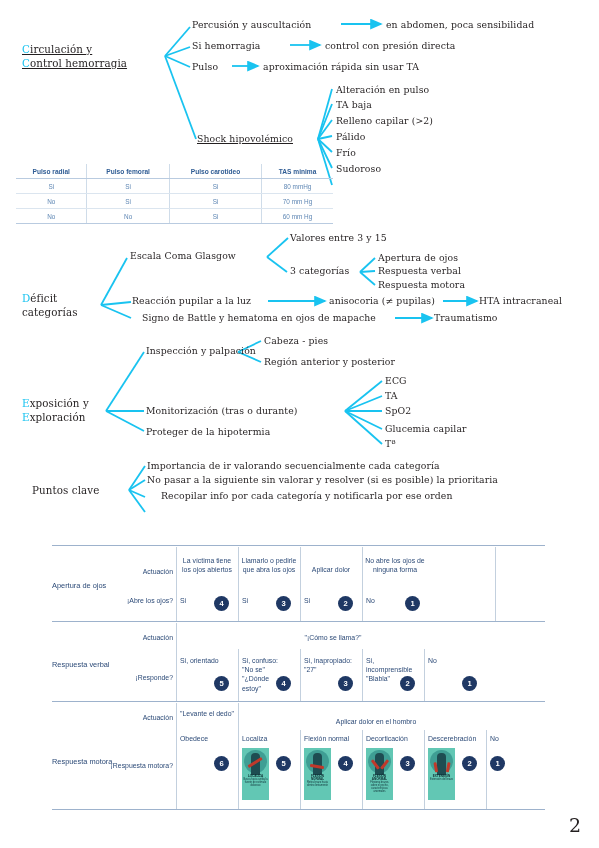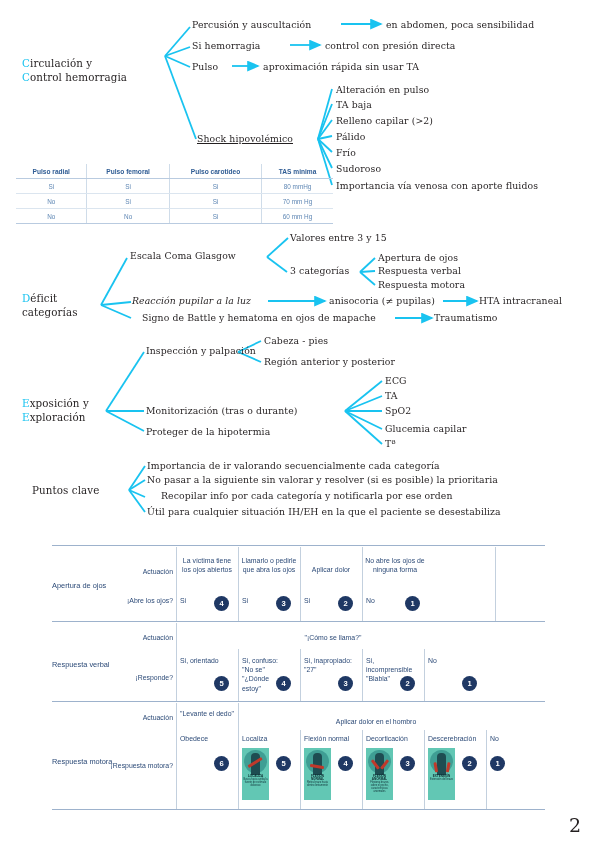--- a/index.html
+++ b/index.html
@@ -192,21 +192,21 @@
       <path d="M345,411 L382,429"></path>
       <path d="M345,411 L382,444"></path>
 
       <path d="M129,490 L145,466"></path>
       <path d="M129,490 L145,480"></path>
       <path d="M129,490 L145,497"></path>
       <path d="M129,490 L145,512"></path>
     </g>
   </svg>
 
-  <div class="node big" style="left:22px; top:56px;">
+  <div class="node big" style="left:22px; top:42px;text-decoration:underline;">
     <span class="cap">C</span><span>irculación y</span><br>
     <span class="cap">C</span><span>ontrol hemorragia</span>
   </div>
 
   <div class="node" style="left:192px; top:19px;">Percusión y auscultación</div>
   <div class="node" style="left:386px; top:19px;">en abdomen, poca sensibilidad</div>
 
   <div class="node" style="left:192px; top:40px;">Si hemorragia</div>
   <div class="node" style="left:325px; top:40px;">control con presión directa</div>
 
@@ -214,21 +214,20 @@
   <div class="node" style="left:263px; top:61px;">aproximación rápida sin usar TA</div>
 
   <div class="node" style="left:197px; top:133px;text-decoration:underline;">Shock hipovolémico</div>
 
   <div class="node" style="left:336px; top:84px;">Alteración en pulso</div>
   <div class="node" style="left:336px; top:99px;">TA baja</div>
   <div class="node" style="left:336px; top:115px;">Relleno capilar (&gt;2)</div>
   <div class="node" style="left:336px; top:131px;">Pálido</div>
   <div class="node" style="left:336px; top:147px;">Frío</div>
   <div class="node" style="left:336px; top:163px;">Sudoroso</div>
-  <div class="node" style="left:336px; top:180px;">Importancia vía venosa con aporte fluidos</div>
 
   <table class="pulse-table">
     <thead>
       <tr>
         <th>Pulso radial</th>
         <th>Pulso femoral</th>
         <th>Pulso carotideo</th>
         <th>TAS minima</th>
       </tr>
     </thead>
@@ -260,21 +259,21 @@
   </div>
 
   <div class="node" style="left:130px; top:250px;">Escala Coma Glasgow</div>
   <div class="node" style="left:290px; top:232px;">Valores entre 3 y 15</div>
   <div class="node" style="left:290px; top:265px;">3 categorías</div>
 
   <div class="node" style="left:378px; top:252px;">Apertura de ojos</div>
   <div class="node" style="left:378px; top:265px;">Respuesta verbal</div>
   <div class="node" style="left:378px; top:279px;">Respuesta motora</div>
 
-  <div class="node" style="left:132px; top:295px;font-style:italic;">Reacción pupilar a la luz</div>
+  <div class="node" style="left:132px; top:295px;">Reacción pupilar a la luz</div>
   <div class="node" style="left:329px; top:295px;">anisocoria (≠ pupilas)</div>
   <div class="node" style="left:479px; top:295px;">HTA intracraneal</div>
 
   <div class="node" style="left:142px; top:312px;">Signo de Battle y hematoma en ojos de mapache</div>
   <div class="node" style="left:434px; top:312px;">Traumatismo</div>
 
   <div class="node big" style="left:22px; top:396px;">
     <span class="cap">E</span><span>xposición y</span><br>
     <span class="cap">E</span><span>xploración</span>
   </div>
@@ -290,21 +289,20 @@
   <div class="node" style="left:385px; top:390px;">TA</div>
   <div class="node" style="left:385px; top:405px;">SpO2</div>
   <div class="node" style="left:385px; top:423px;">Glucemia capilar</div>
   <div class="node" style="left:385px; top:438px;">Tª</div>
 
   <div class="node big" style="left:32px; top:483px;">Puntos clave</div>
 
   <div class="node" style="left:147px; top:460px;">Importancia de ir valorando secuencialmente cada categoría</div>
   <div class="node" style="left:147px; top:474px;">No pasar a la siguiente sin valorar y resolver (si es posible) la prioritaria</div>
   <div class="node" style="left:147px; top:490px;margin-left:14px;">Recopilar info por cada categoría y notificarla por ese orden</div>
-  <div class="node" style="left:147px; top:506px;">Útil para cualquier situación IH/EH en la que el paciente se desestabiliza</div>
 
   <div class="gcs">
 
     <div class="gcs-sep" style="top:0px;"></div>
     <div class="gcs-sep" style="top:76px;"></div>
     <div class="gcs-sep" style="top:156px;"></div>
     <div class="gcs-sep" style="top:264px;"></div>
 
     <div class="rowlabel" style="left:0px; top:36px;">Apertura de ojos</div>
     <div class="sublabel" style="left:55px; top:22px; width:66px;">Actuación</div>

